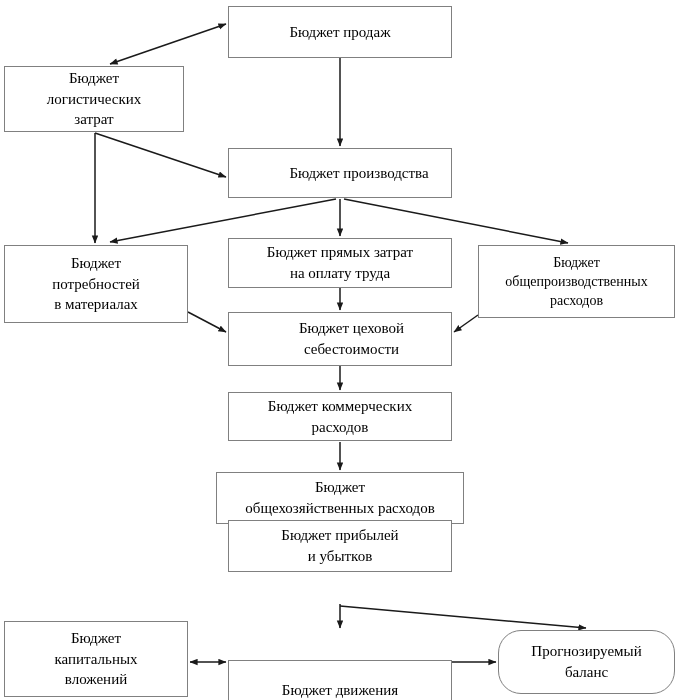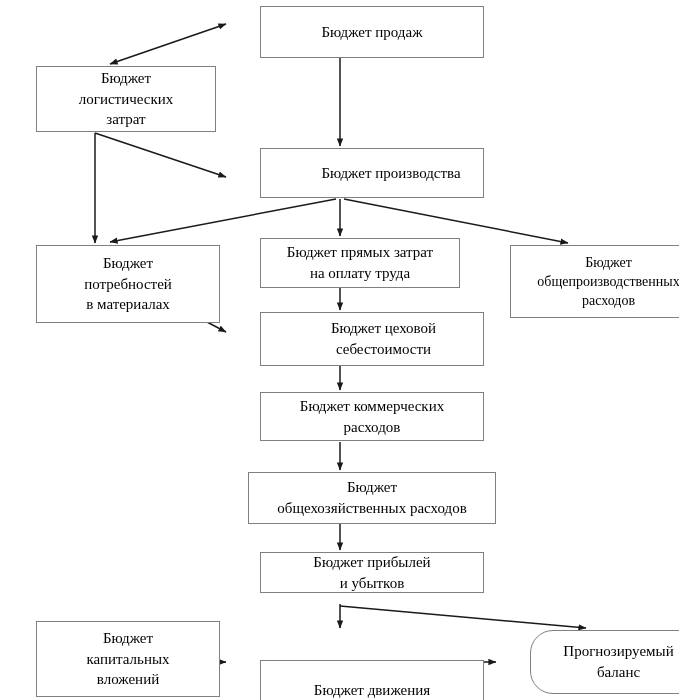--- a/index.html
+++ b/index.html
@@ -30,21 +30,20 @@
     background: #ffffff;
     display: flex;
     align-items: center;
     justify-content: flex-start;
     text-align: center;
     color: #000000;
     font-size: 15px;
     line-height: 1.38;
     padding: 2px 6px;
     z-index: 2;
-    margin-left: 32px;
   }
   .node .node-label {
     display: block;
     width: 100%;
     white-space: pre-line;
   }
 </style>
 </head>
 <body>
 
@@ -105,21 +104,21 @@
   <div class="node" style="left:4px; top:66px; width:180px; height:66px;">
     <span class="node-label">Бюджет
 логистических
 затрат</span>
   </div>
 
   <div class="node" style="left:228px; top:148px; width:224px; height:50px;padding-left:44px;">
     <span class="node-label">Бюджет производства</span>
   </div>
 
-  <div class="node" style="left:228px; top:238px; width:200px; height:50px;">
+  <div class="node" style="left:228px; top:238px; width:224px; height:50px;">
     <span class="node-label">Бюджет прямых затрат
 на оплату труда</span>
   </div>
 
   <div class="node" style="left:4px; top:245px; width:184px; height:78px;">
     <span class="node-label">Бюджет
 потребностей
 в материалах</span>
   </div>
 
@@ -137,21 +136,21 @@
   <div class="node" style="left:228px; top:392px; width:224px; height:49px;">
     <span class="node-label">Бюджет коммерческих
 расходов</span>
   </div>
 
   <div class="node" style="left:216px; top:472px; width:248px; height:52px;">
     <span class="node-label">Бюджет
 общехозяйственных расходов</span>
   </div>
 
-  <div class="node" style="left:228px; top:552px; width:224px; height:41px;">
+  <div class="node" style="left:228px; top:520px; width:224px; height:52px;">
     <span class="node-label">Бюджет прибылей
 и убытков</span>
   </div>
 
   <div class="node" style="left:4px; top:621px; width:184px; height:76px;">
     <span class="node-label">Бюджет
 капитальных
 вложений</span>
   </div>
 

